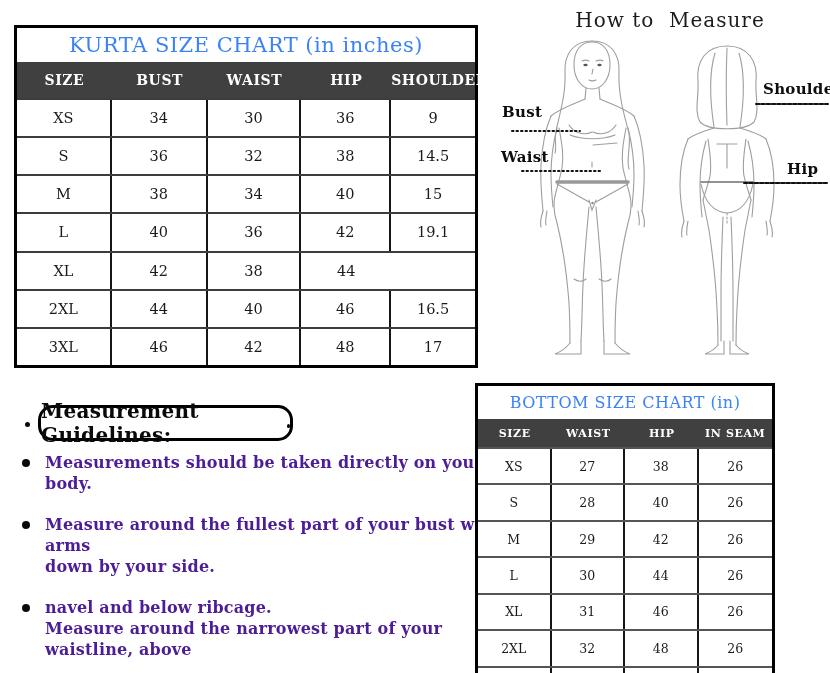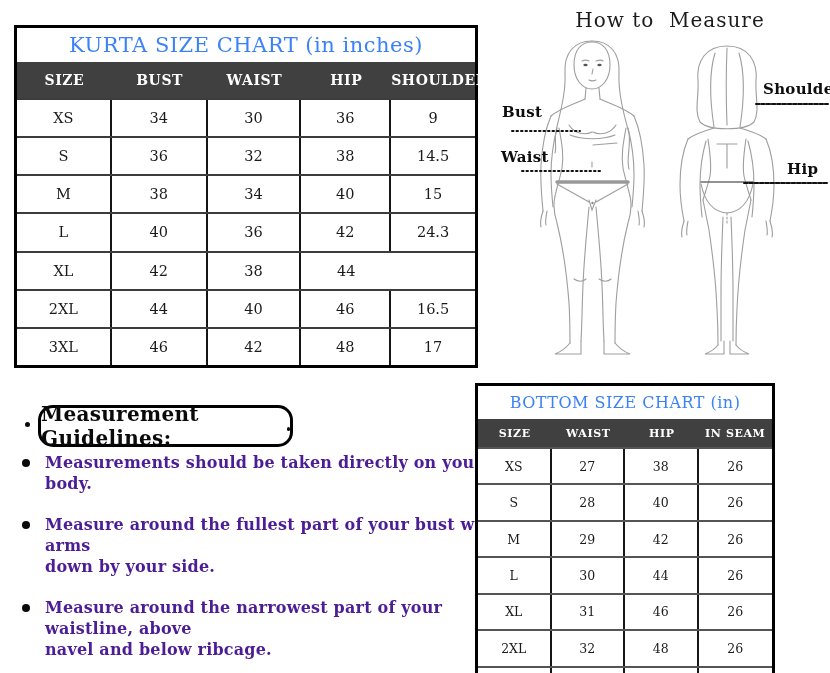--- a/index.html
+++ b/index.html
@@ -32,21 +32,21 @@
   
   #htm-title{position:absolute;left:500px;top:8px;width:340px;text-align:center;font-size:20px;
     letter-spacing:1px;white-space:pre;color:#1c1c1c;}
   .fig-label{position:absolute;font-weight:bold;font-size:15px;color:#0d0d0d;letter-spacing:.3px;}
   #lbl-bust{left:502px;top:103px;}
   #lbl-waist{left:501px;top:148px;}
   #lbl-shoulder{left:763px;top:80px;}
   #lbl-hip{left:787px;top:160px;}
   #figures{position:absolute;left:490px;top:35px;width:340px;height:345px;}
   
-  #mg-box{position:absolute;left:38px;top:405px;width:255px;height:42px;box-sizing:border-box;
+  #mg-box{position:absolute;left:38px;top:405px;width:255px;height:36px;box-sizing:border-box;
     border:3px solid #000;border-radius:15px;display:flex;align-items:center;justify-content:center;gap:4px;}
   #mg-box .mg-text{font-weight:bold;font-size:20px;letter-spacing:.3px;color:#0a0a0a;}
   .deco-dot{width:5px;height:5px;border-radius:50%;background:#0a0a0a;}
   #mg-dot-left{position:absolute;left:25px;top:422px;}
   #mg-dot-right{width:4px;height:4px;margin-top:6px;}
   #mg-list{position:absolute;left:22px;top:452px;width:490px;}
   .mg-item{display:flex;margin-bottom:20px;}
   .mg-bullet{flex:0 0 8px;width:8px;height:8px;border-radius:50%;background:#0a0a0a;margin-top:7px;margin-right:15px;}
   .mg-lines{font-weight:bold;font-size:16px;line-height:21px;color:#4c1d95;letter-spacing:.2px;}
 </style>
@@ -83,21 +83,21 @@
       <div class="t-cell">38</div>
       <div class="t-cell">34</div>
       <div class="t-cell">40</div>
       <div class="t-cell">15</div>
     </div>
     <div class="t-row">
       <div class="t-cell">L</div>
       <div class="t-cell">40</div>
       <div class="t-cell">36</div>
       <div class="t-cell">42</div>
-      <div class="t-cell">24.3</div>
+      <div class="t-cell">19.1</div>
     </div>
     <div class="t-row">
       <div class="t-cell">XL</div>
       <div class="t-cell">42</div>
       <div class="t-cell">38</div>
       <div class="t-cell">44</div>
     </div>
     <div class="t-row">
       <div class="t-cell">2XL</div>
       <div class="t-cell">44</div>
@@ -194,22 +194,22 @@
     <div class="mg-item">
       <div class="mg-bullet"></div>
       <div class="mg-lines">
         <div>Measure around the fullest part of your bust with arms</div>
         <div>down by your side.</div>
       </div>
     </div>
     <div class="mg-item">
       <div class="mg-bullet"></div>
       <div class="mg-lines">
+        <div>navel and below ribcage.</div>
         <div>Measure around the narrowest part of your waistline, above</div>
-        <div>navel and below ribcage.</div>
       </div>
     </div>
 
   </div>
 
   <div id="bottom" class="chart-table">
     <div class="t-title">BOTTOM SIZE CHART (in)</div>
     <div class="t-head">
       <div class="t-hcell">SIZE</div>
       <div class="t-hcell">WAIST</div>

